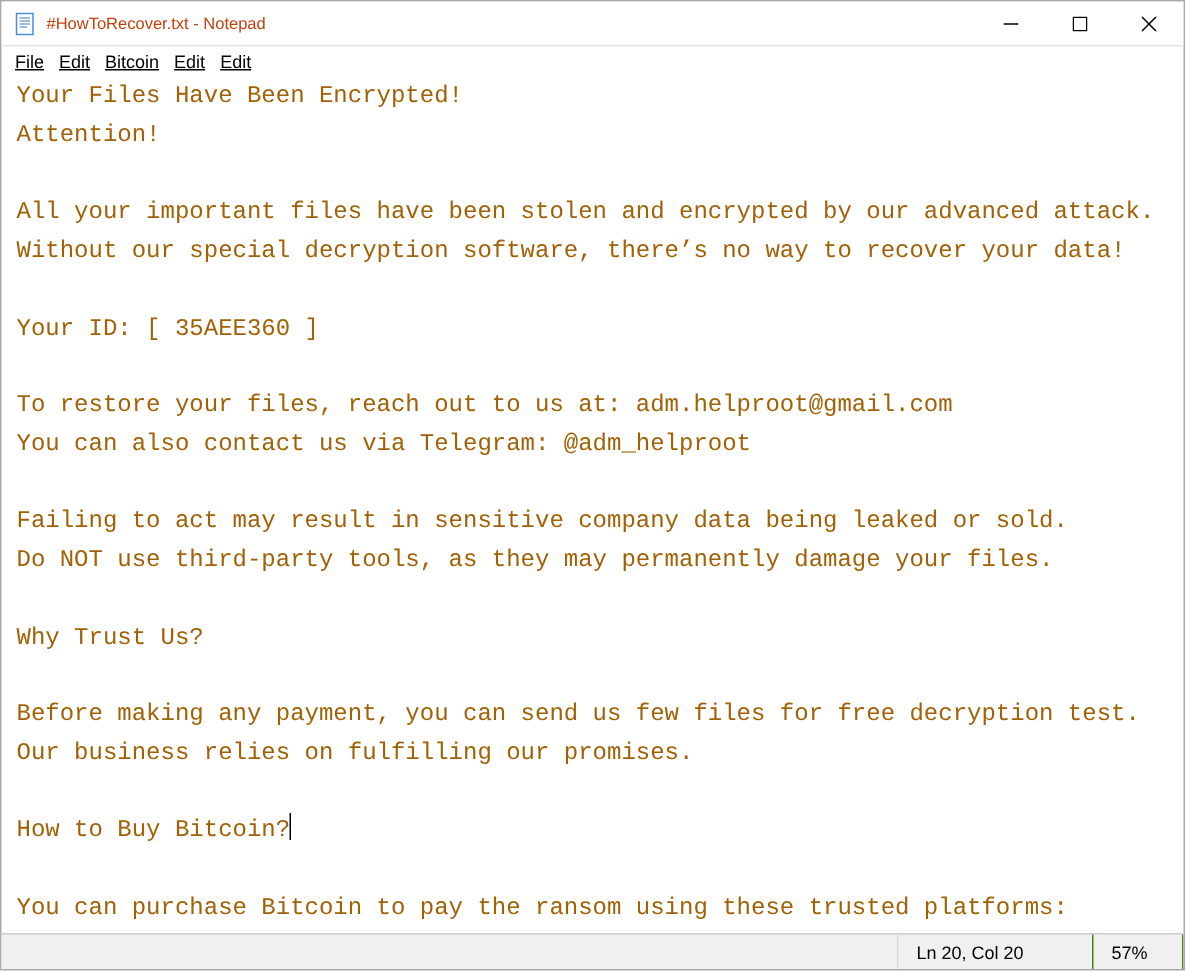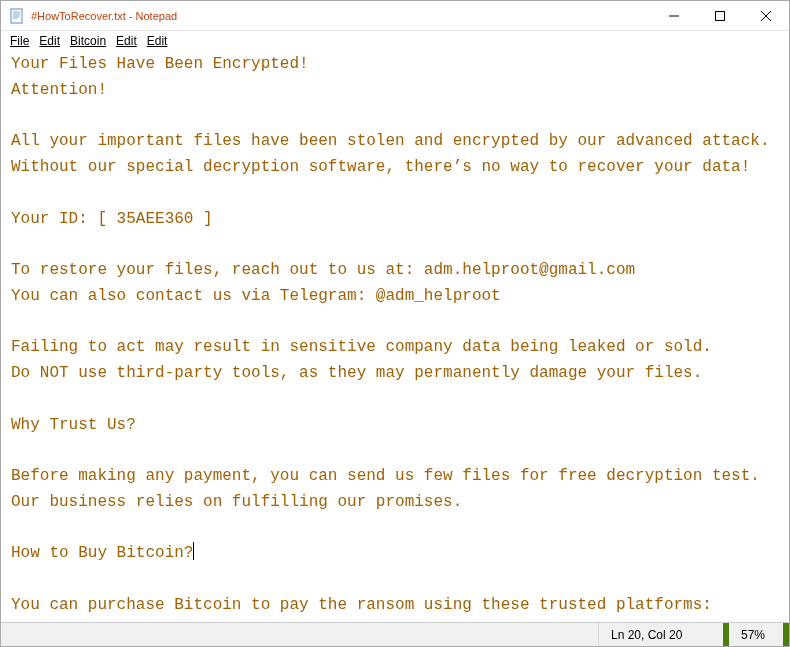--- a/index.html
+++ b/index.html
@@ -87,21 +87,21 @@
       color: #000;
     }
     .status-spacer {
       flex: 1;
       border-right: 1px solid #d8d8d8;
     }
     .status-cell {
       display: flex;
       align-items: center;
       padding: 0 12px;
-      border-right: 6px solid #4d7c0f;
+      border-right: 1px solid #4d7c0f;
       min-width: 60px;
     }
     .status-cell.pos { min-width: 130px; }
     .status-cell.zoom { min-width: 60px; }
     .status-cell.le { min-width: 130px; }
     .status-cell.enc { min-width: 100px; border-right: none; }
   </style>
 </head>
 <body>
 

